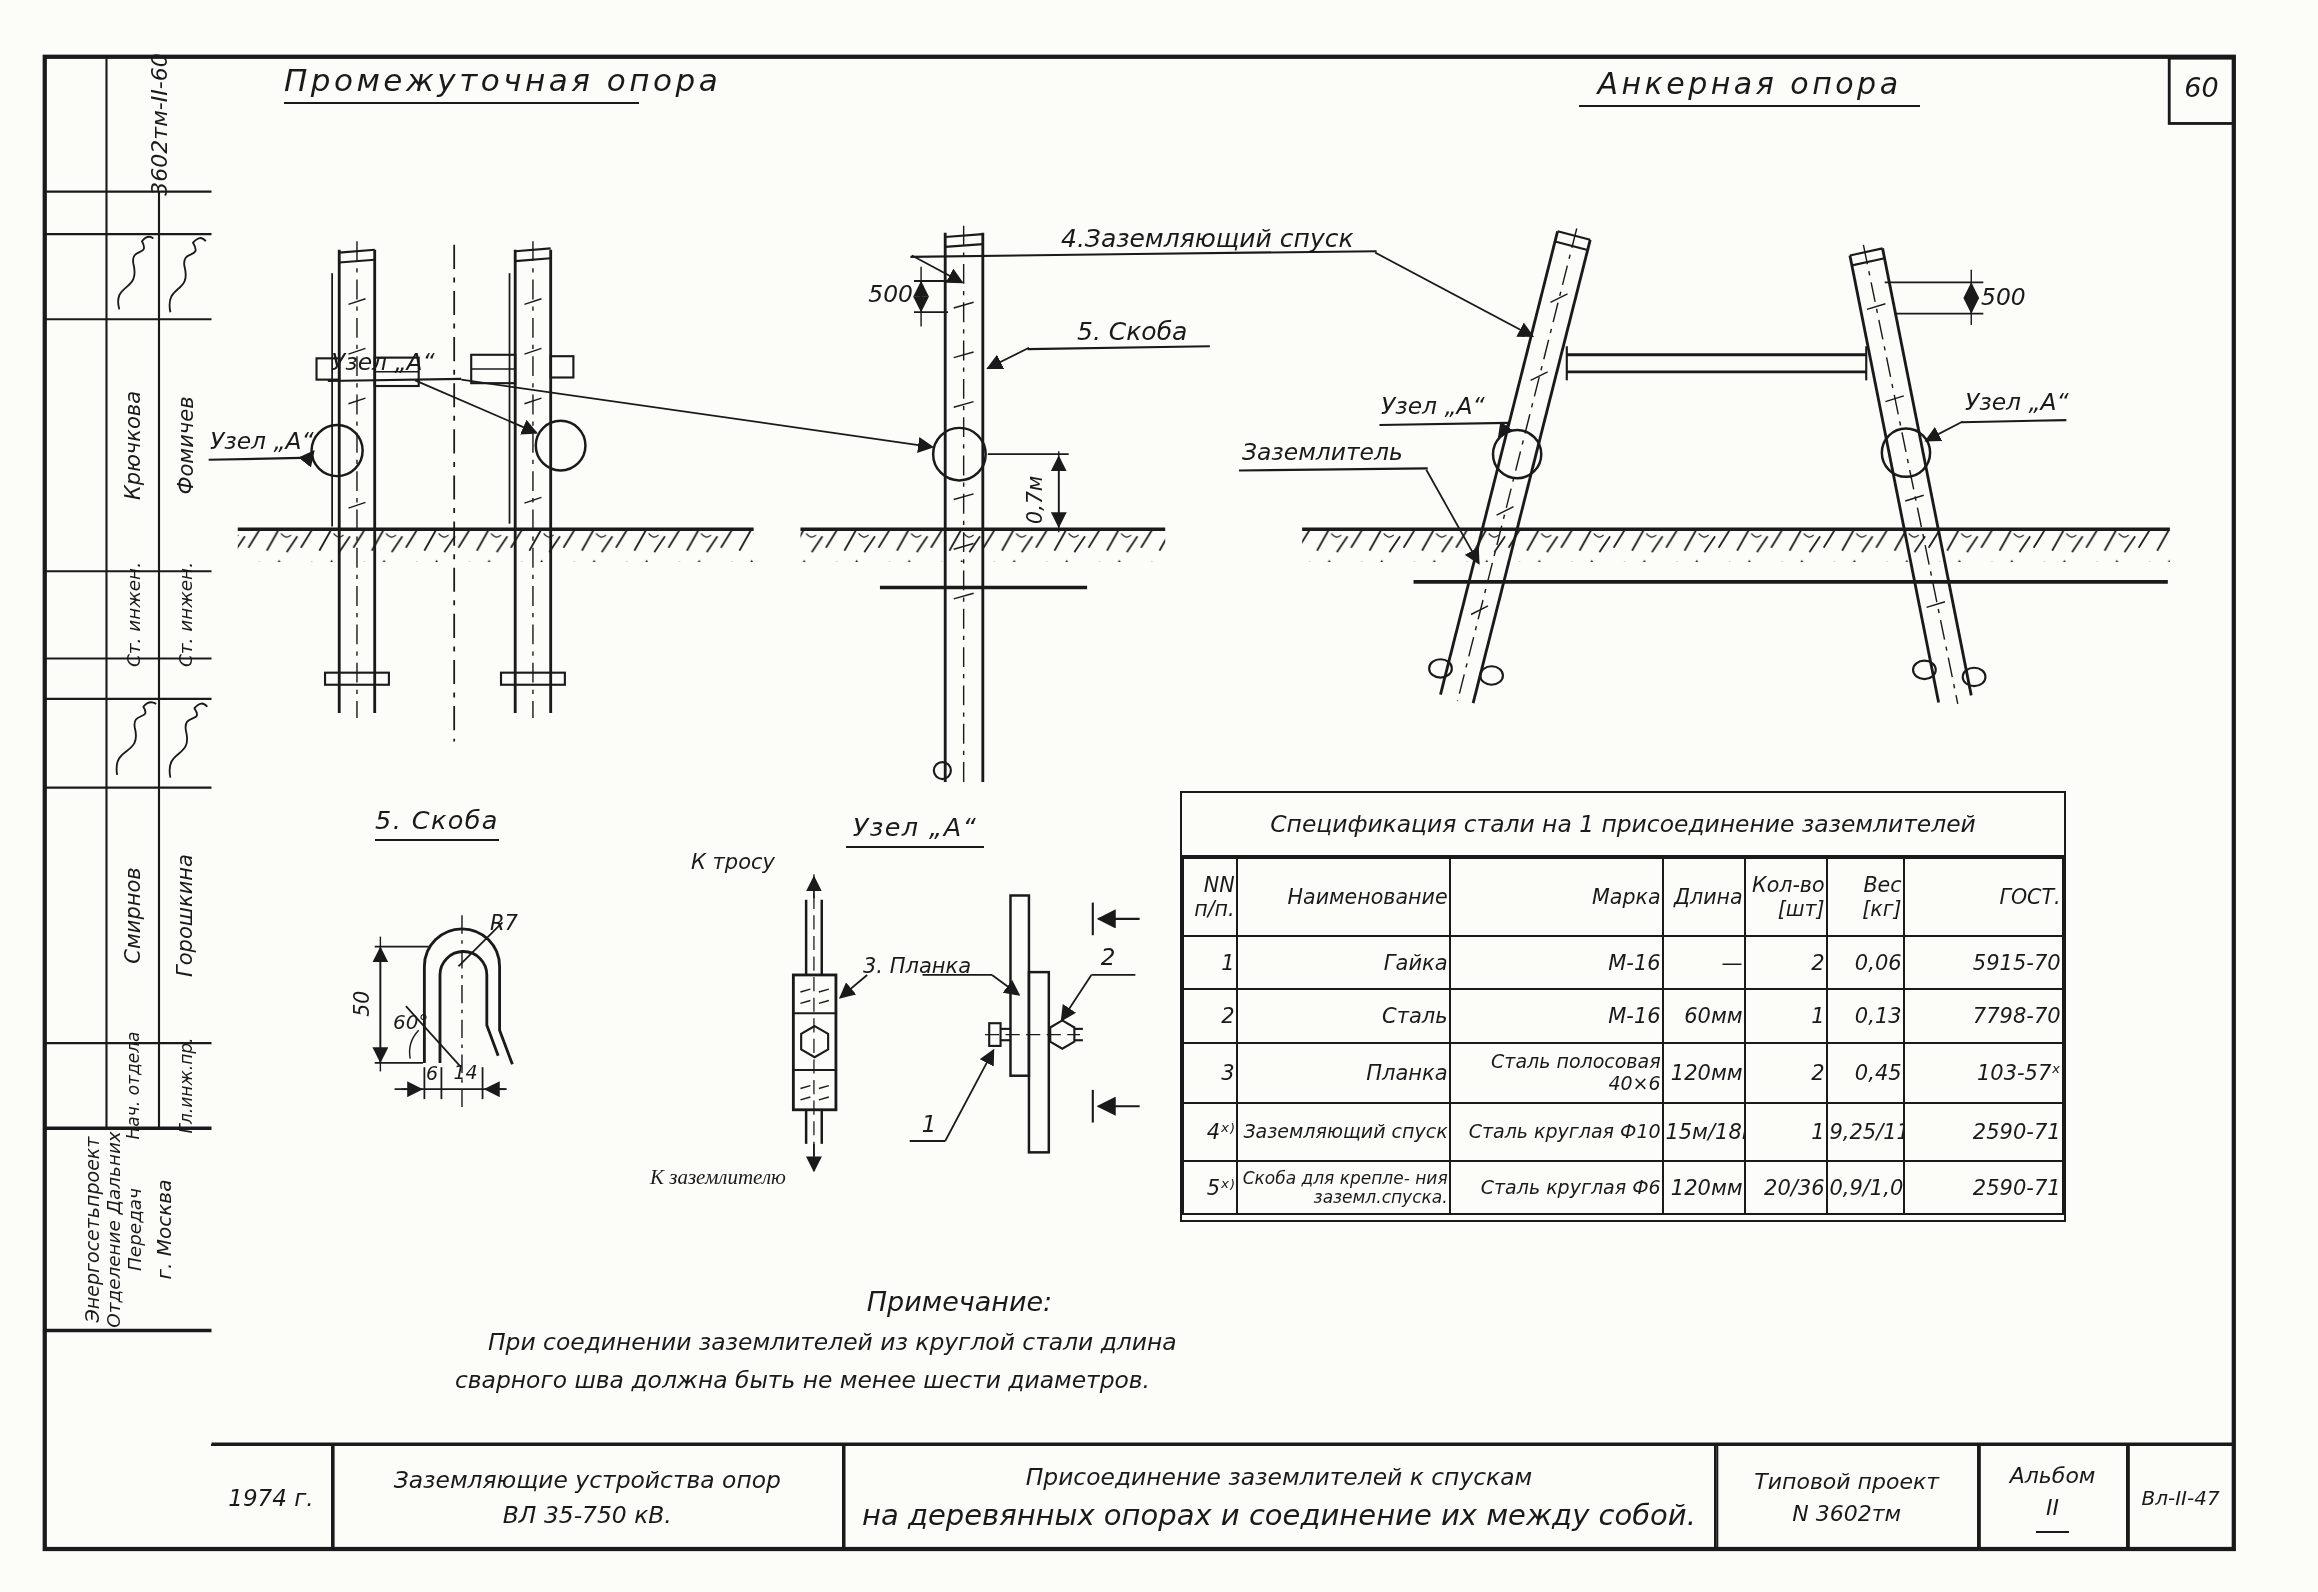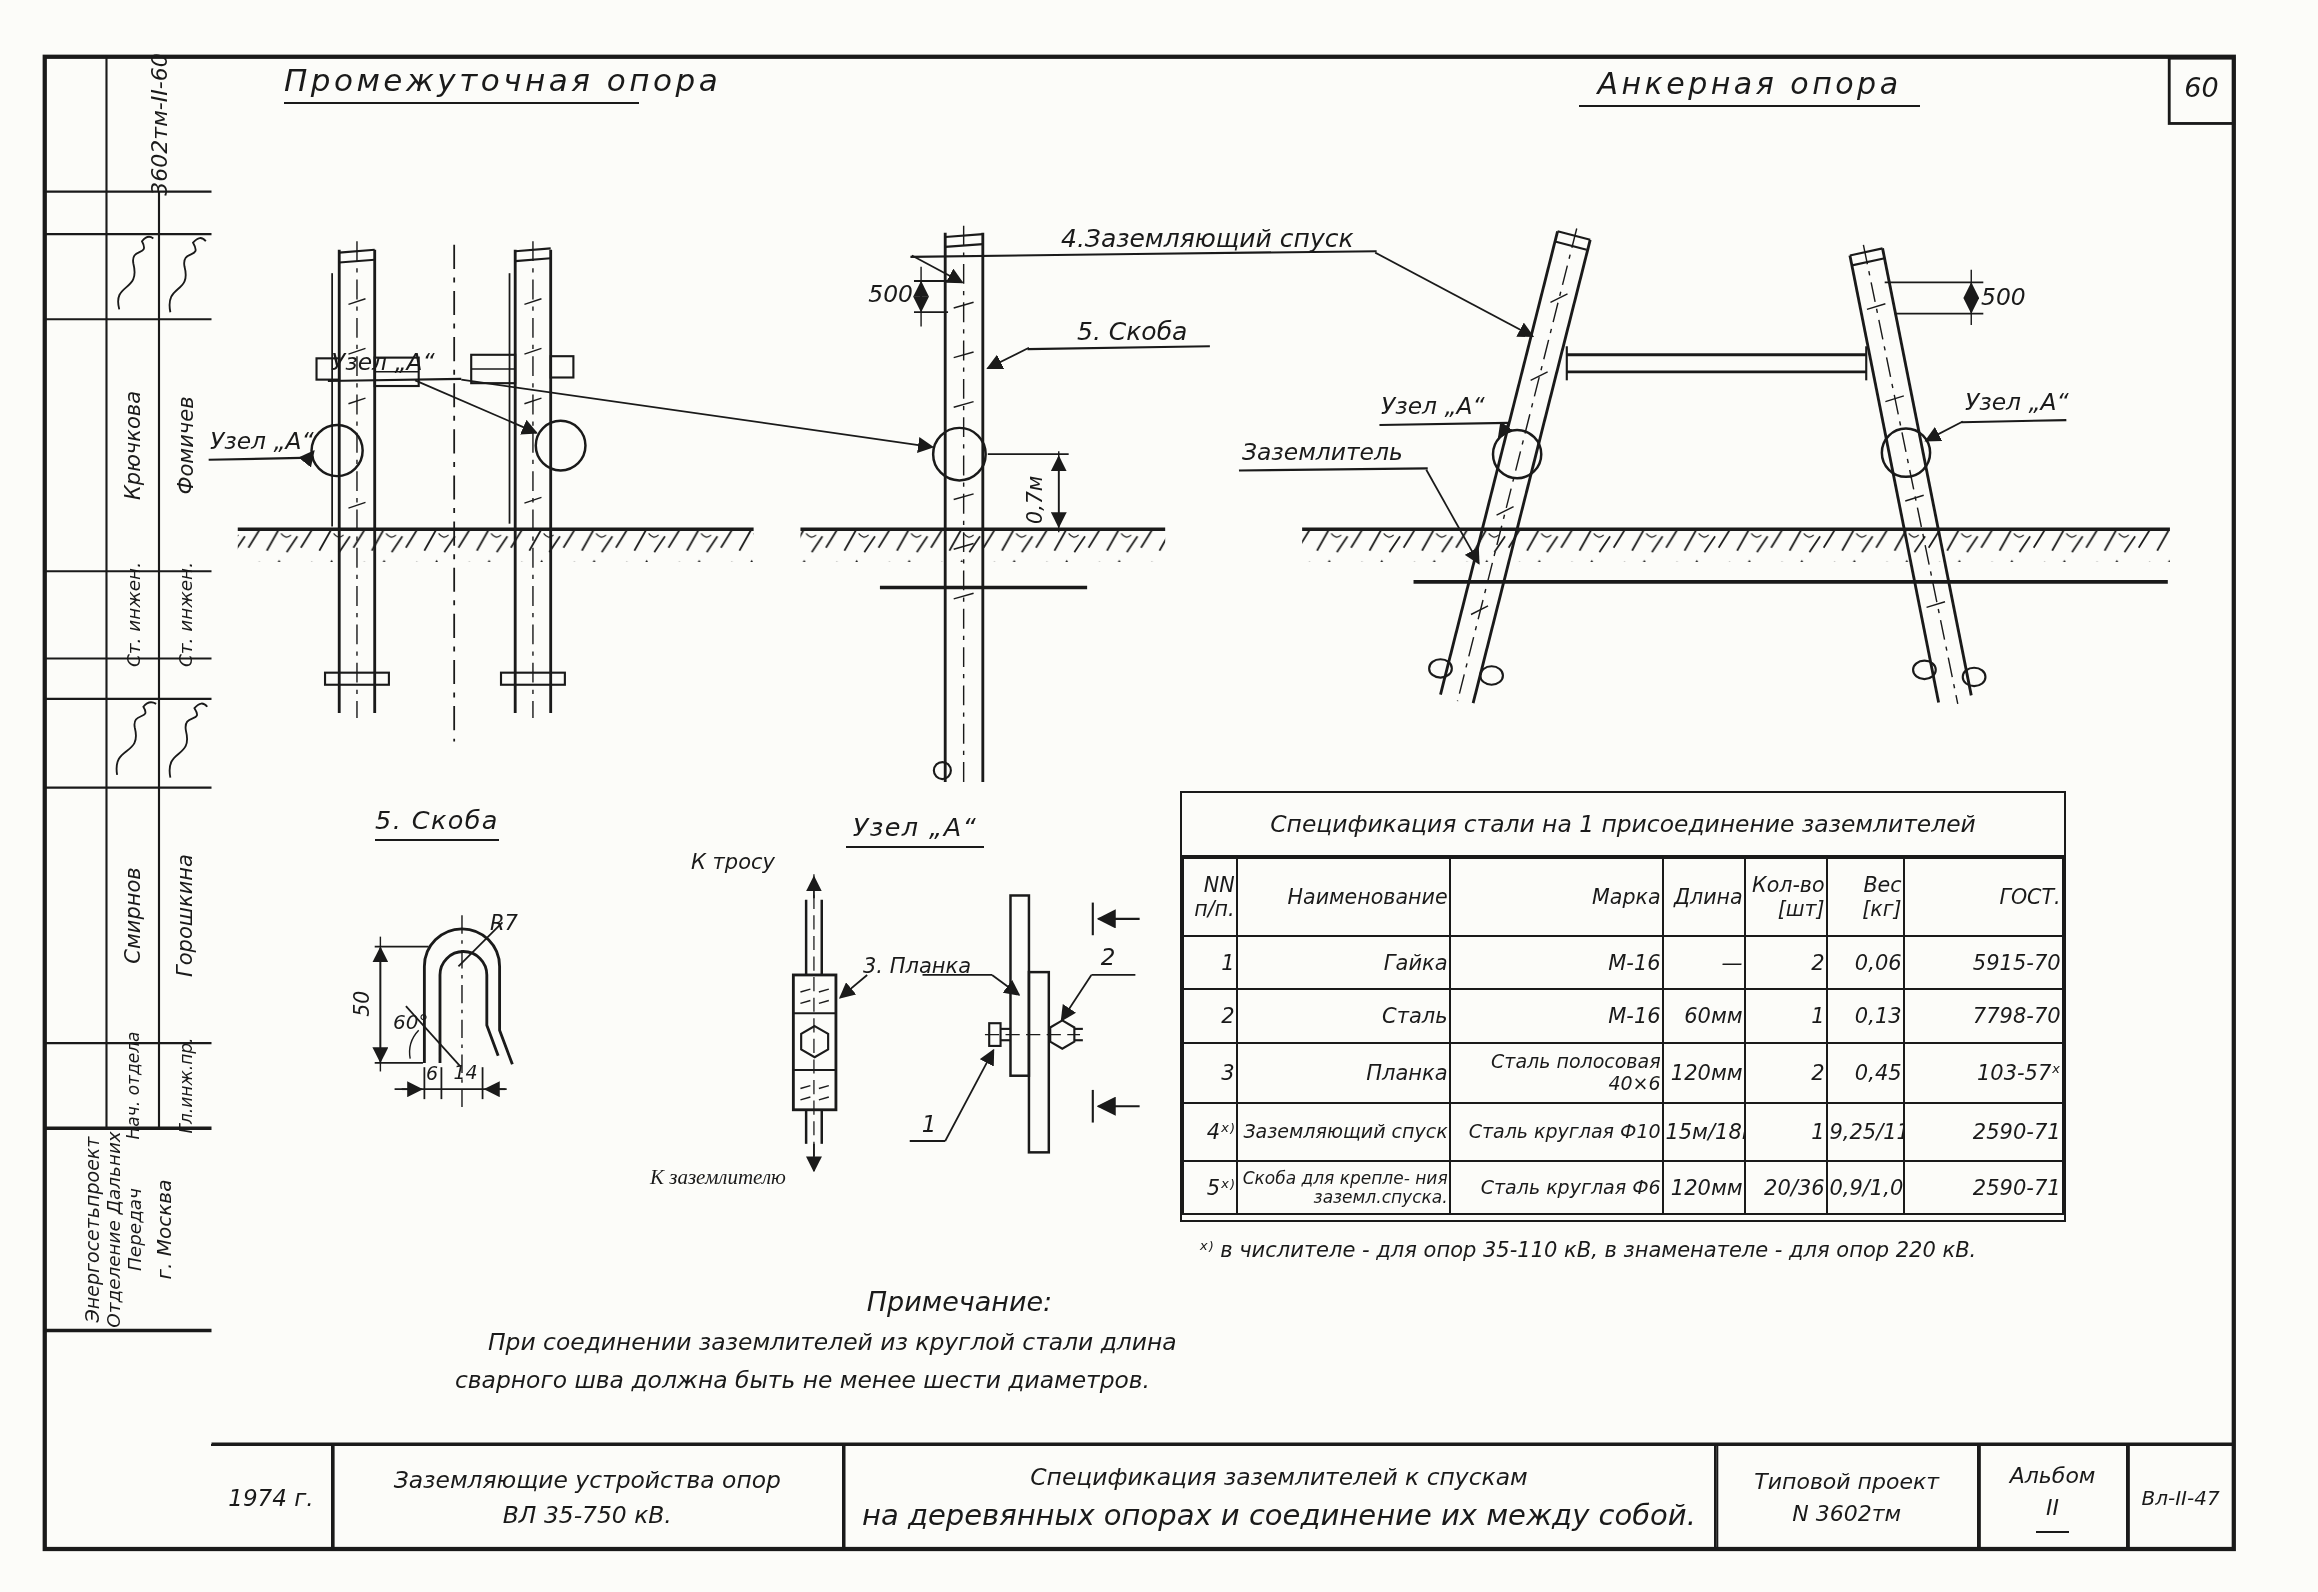--- a/index.html
+++ b/index.html
@@ -338,21 +338,20 @@
 <div class="lbl" style="left:691px;top:851px;width:110px;font-size:21px;">К тросу</div>
 <div class="lbl" style="left:863px;top:955px;width:135px;font-size:21px;">3. Планка</div>
 <div class="lbl" style="left:650px;top:1166px;width:170px;font-size:21px;font-family:Liberation Serif, serif;">К заземлителю</div>
 <div class="lbl ctr" style="left:915px;top:1112px;width:28px;font-size:23px;">1</div>
 <div class="lbl ctr" style="left:1094px;top:945px;width:28px;font-size:23px;">2</div>
 
 <div class="lbl ctr" style="left:837px;top:1288px;width:245px;font-size:27px;">Примечание:</div>
 <div class="lbl ctr" style="left:488px;top:1330px;width:663px;font-size:23.4px;">При соединении заземлителей из круглой стали длина</div>
 <div class="lbl ctr" style="left:446px;top:1368px;width:713px;font-size:23.4px;">сварного шва должна быть не менее шести диаметров.</div>
 
-<div class="lbl" style="left:1199px;top:1239px;width:880px;font-size:21px;">ˣ⁾ в числителе - для опор 35-110 кВ, в знаменателе - для опор 220 кВ.</div>
 
 <div class="spec">
   <div class="spec-title">Спецификация стали на 1 присоединение заземлителей</div>
   <table>
     <colgroup>
       <col style="width:54px">
           <col style="width:213px">
           <col style="width:213px">
           <col style="width:82px">
       <col style="width:82px">
@@ -453,21 +452,21 @@
 
 <div class="tblock">
   <div class="tcell" style="width:122px;">
     <div style="font-size:23px;">1974 г.</div>
   </div>
   <div class="tcell" style="width:511px;">
     <div style="font-size:23.4px;">Заземляющие устройства опор</div>
     <div style="font-size:23.4px;">ВЛ 35-750 кВ.</div>
   </div>
   <div class="tcell" style="width:873px;">
-    <div style="font-size:23.4px;">Спецификация заземлителей к спускам</div>
+    <div style="font-size:23.4px;">Присоединение заземлителей к спускам</div>
     <div style="font-size:29px;">на деревянных опорах и соединение их между собой.</div>
   </div>
   <div class="tcell" style="width:263px;">
     <div style="font-size:22px;">Типовой проект</div>
     <div style="font-size:22px;">N 3602тм</div>
   </div>
   <div class="tcell" style="width:149px;">
     <div style="font-size:22px;">Альбом</div>
     <div class="albnum" style="font-size:22px;">II</div>
   </div>

